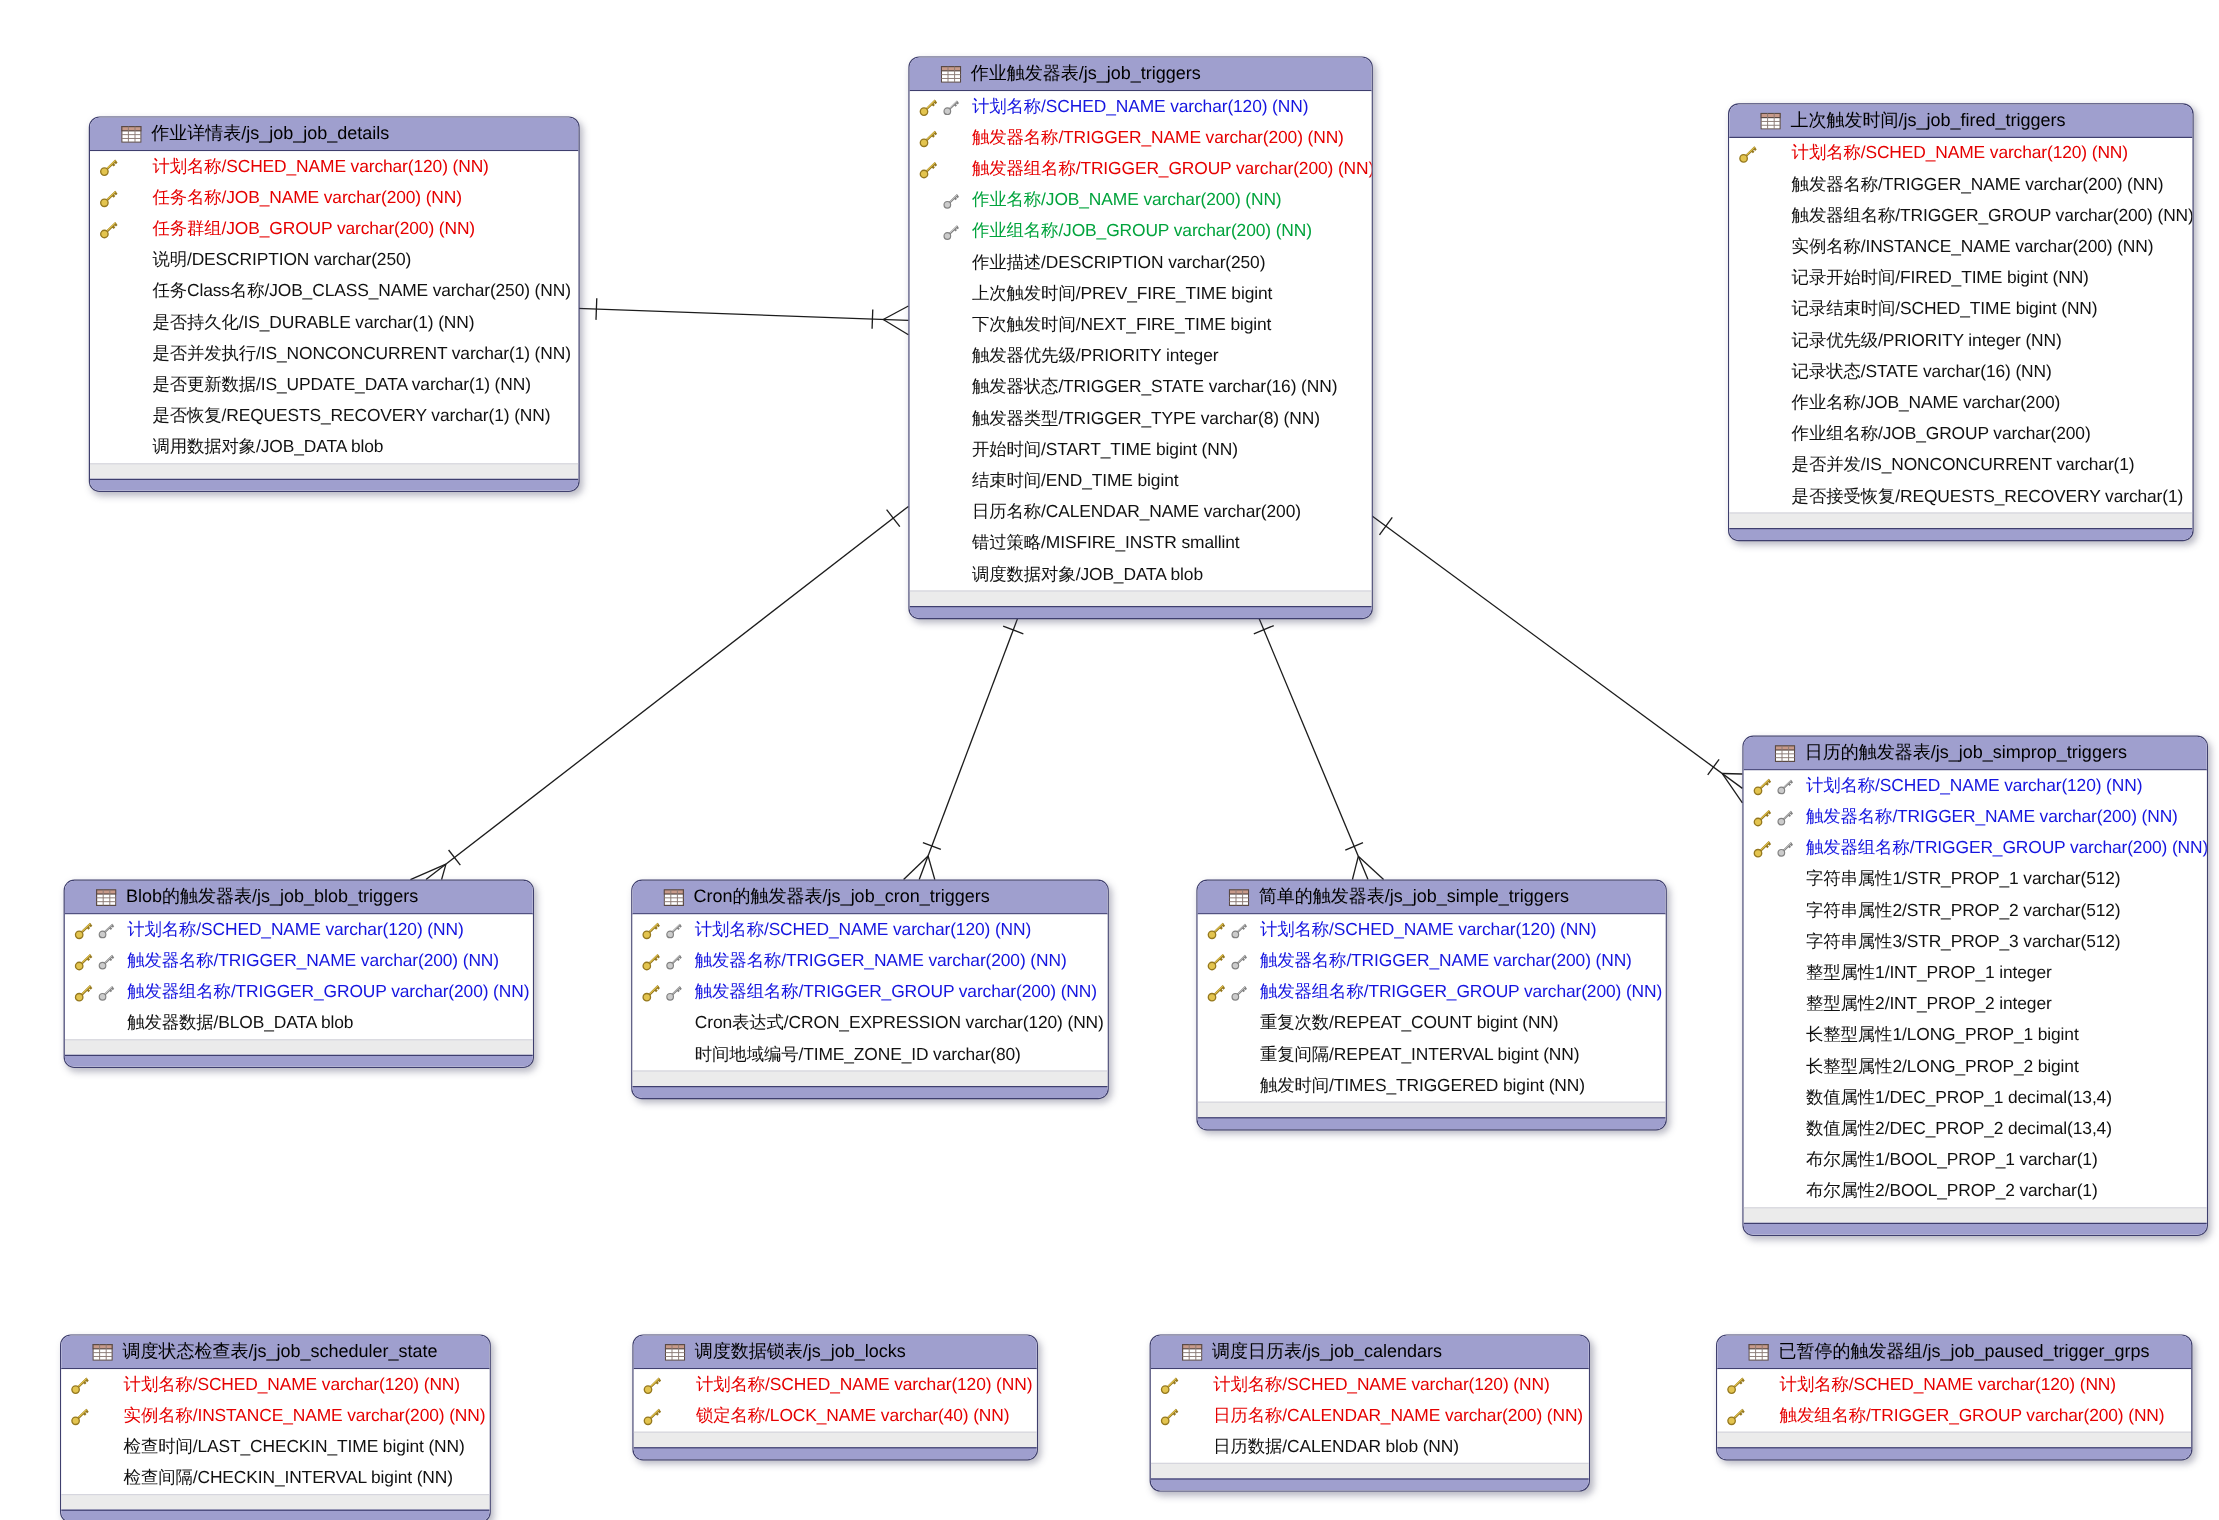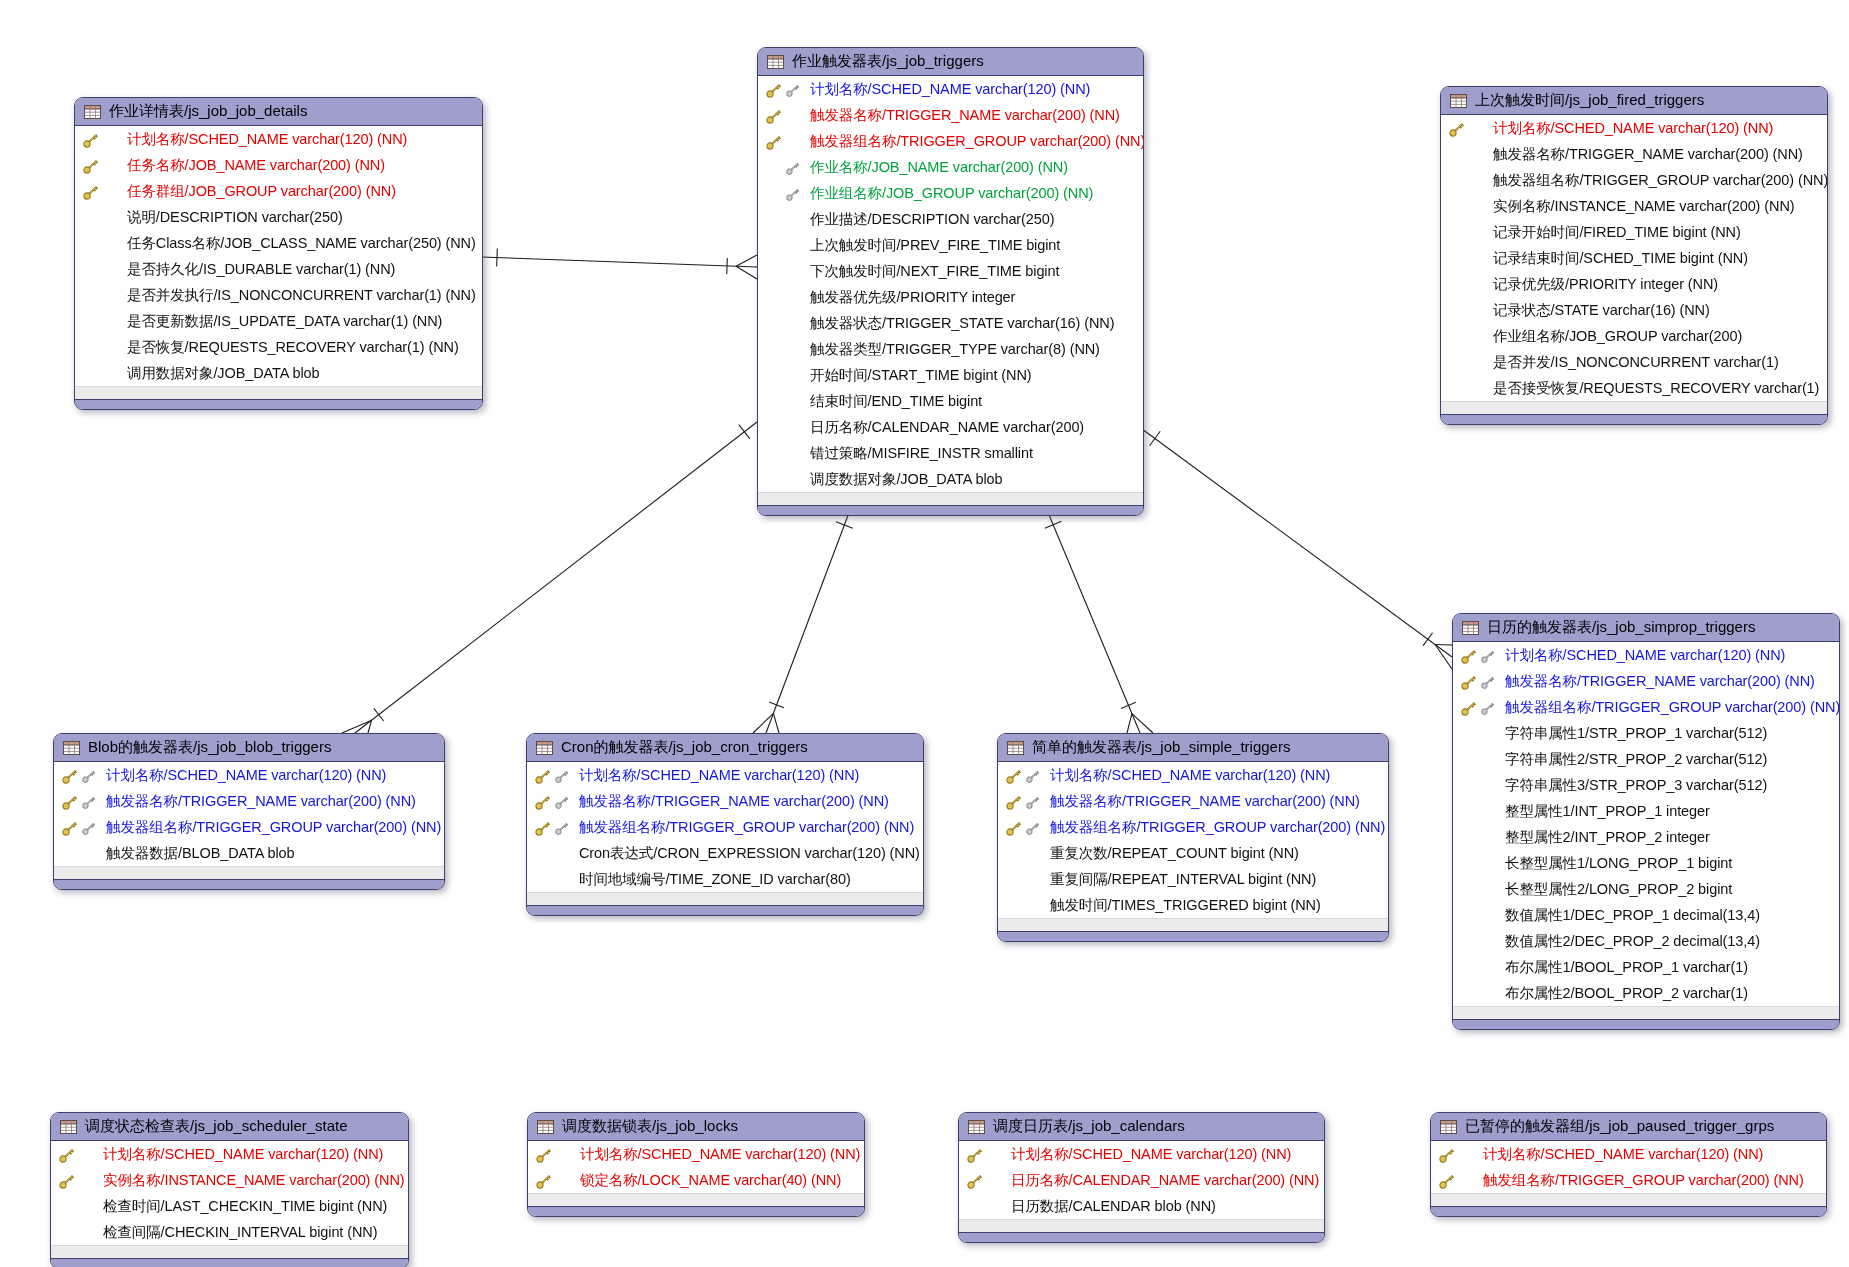--- a/index.html
+++ b/index.html
@@ -3,21 +3,21 @@
 <meta charset="utf-8">
 <style>
   html,body{margin:0;padding:0;background:#fff;}
   #diagram{position:relative;width:1849px;height:1267px;background:var(--canvas-bg,#fff);
     font-family:"Liberation Sans", sans-serif;overflow:hidden;}
   #connector-layer{position:absolute;left:0;top:0;z-index:1;}
   #connector-layer line{stroke:var(--line,#1c1c1c);stroke-width:1.1;}
   .db-table{position:absolute;z-index:2;border:1.5px solid var(--table-border,#3f3f6e);
     border-radius:9px;overflow:hidden;background:var(--body-bg,#fff);
     box-shadow:2.5px 3px 6px rgba(70,70,100,.38);}
-  .thead{display:flex;align-items:center;gap:8px;height:27px;padding-left:9px;
+  .thead{display:flex;align-items:center;gap:8px;height:27px;padding-left:26px;
     background:var(--header-bg,#9f9fce);border-bottom:1px solid var(--table-border,#3f3f6e);}
   .ttitle{font-size:15px;color:#000;white-space:nowrap;}
   .tbody{background:var(--body-bg,#fff);}
   .trow{position:relative;height:26px;line-height:26px;white-space:nowrap;}
   .ctext{display:inline-block;margin-left:52px;font-size:14.5px;letter-spacing:-0.1px;}
   .ctext.pk{color:var(--pk-text,#e60000);}
   .ctext.pkfk{color:var(--pk-fk-text,#1515e0);}
   .ctext.fk{color:var(--fk-text,#00a33c);}
   .ctext.none{color:var(--column-text,#111);}
   .kslot{position:absolute;top:5px;}
@@ -172,20 +172,21 @@
                 <path d="M7.2 8.8 L14.6 1.6 M11.7 4.4 L13.4 6.1 M13.7 2.5 L15.3 4.1" fill="none" stroke="#95781f" stroke-width="1.9"></path>
                 <path d="M7.4 8.2 L14.2 1.6" fill="none" stroke="#e3c44f" stroke-width="0.9"></path>
               </svg></span><span class="ctext pk">计划名称/SCHED_NAME varchar(120) (NN)</span></div>
           <div class="trow"><span class="ctext none">触发器名称/TRIGGER_NAME varchar(200) (NN)</span></div>
           <div class="trow"><span class="ctext none">触发器组名称/TRIGGER_GROUP varchar(200) (NN)</span></div>
           <div class="trow"><span class="ctext none">实例名称/INSTANCE_NAME varchar(200) (NN)</span></div>
           <div class="trow"><span class="ctext none">记录开始时间/FIRED_TIME bigint (NN)</span></div>
           <div class="trow"><span class="ctext none">记录结束时间/SCHED_TIME bigint (NN)</span></div>
           <div class="trow"><span class="ctext none">记录优先级/PRIORITY integer (NN)</span></div>
           <div class="trow"><span class="ctext none">记录状态/STATE varchar(16) (NN)</span></div>
+          <div class="trow"><span class="ctext none">作业名称/JOB_NAME varchar(200)</span></div>
           <div class="trow"><span class="ctext none">作业组名称/JOB_GROUP varchar(200)</span></div>
           <div class="trow"><span class="ctext none">是否并发/IS_NONCONCURRENT varchar(1)</span></div>
           <div class="trow"><span class="ctext none">是否接受恢复/REQUESTS_RECOVERY varchar(1)</span></div>
         </div>
         <div class="tfoot-strip"></div>
         <div class="tfoot-bar"></div>
       </div>
       <div class="db-table" style="left: 1452px; top: 613px; width: 386px;">
         <div class="thead">
           <svg width="17" height="14" viewBox="0 0 17 14">

